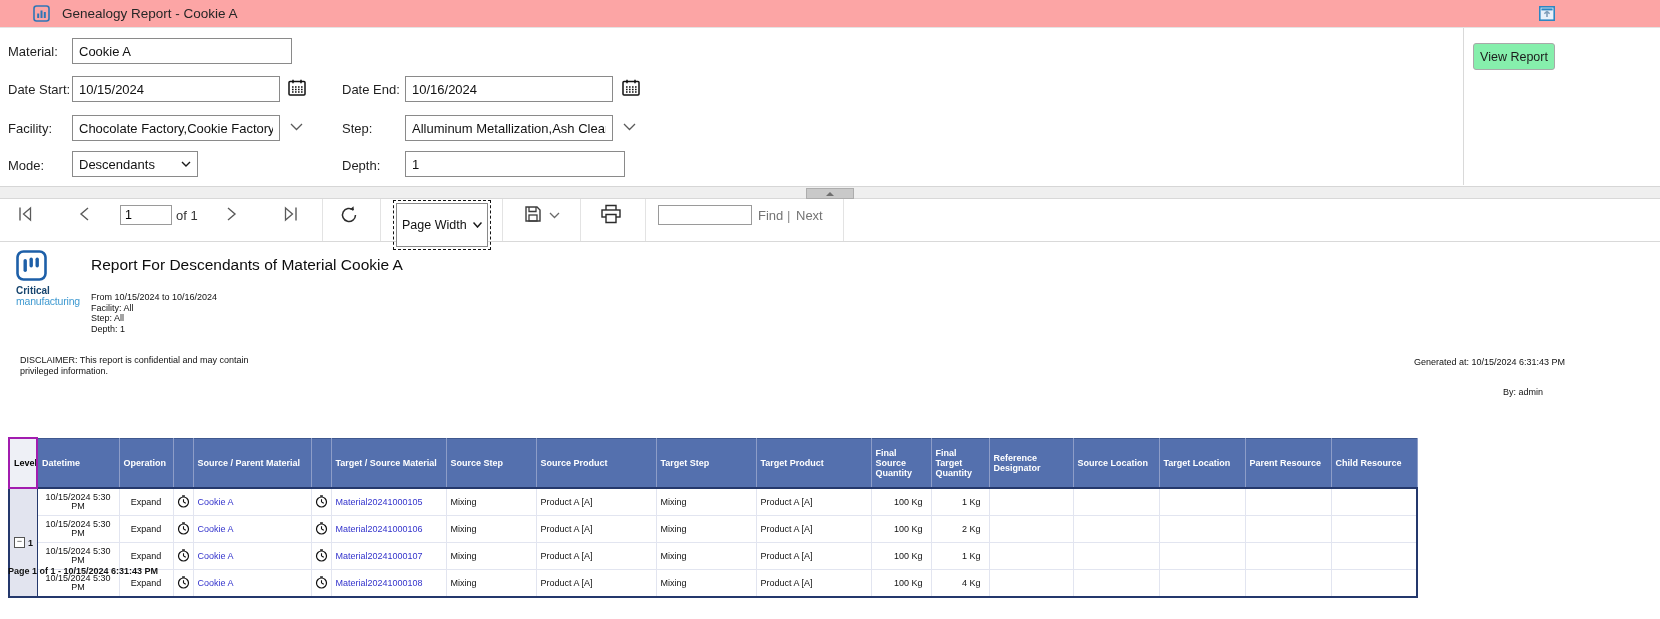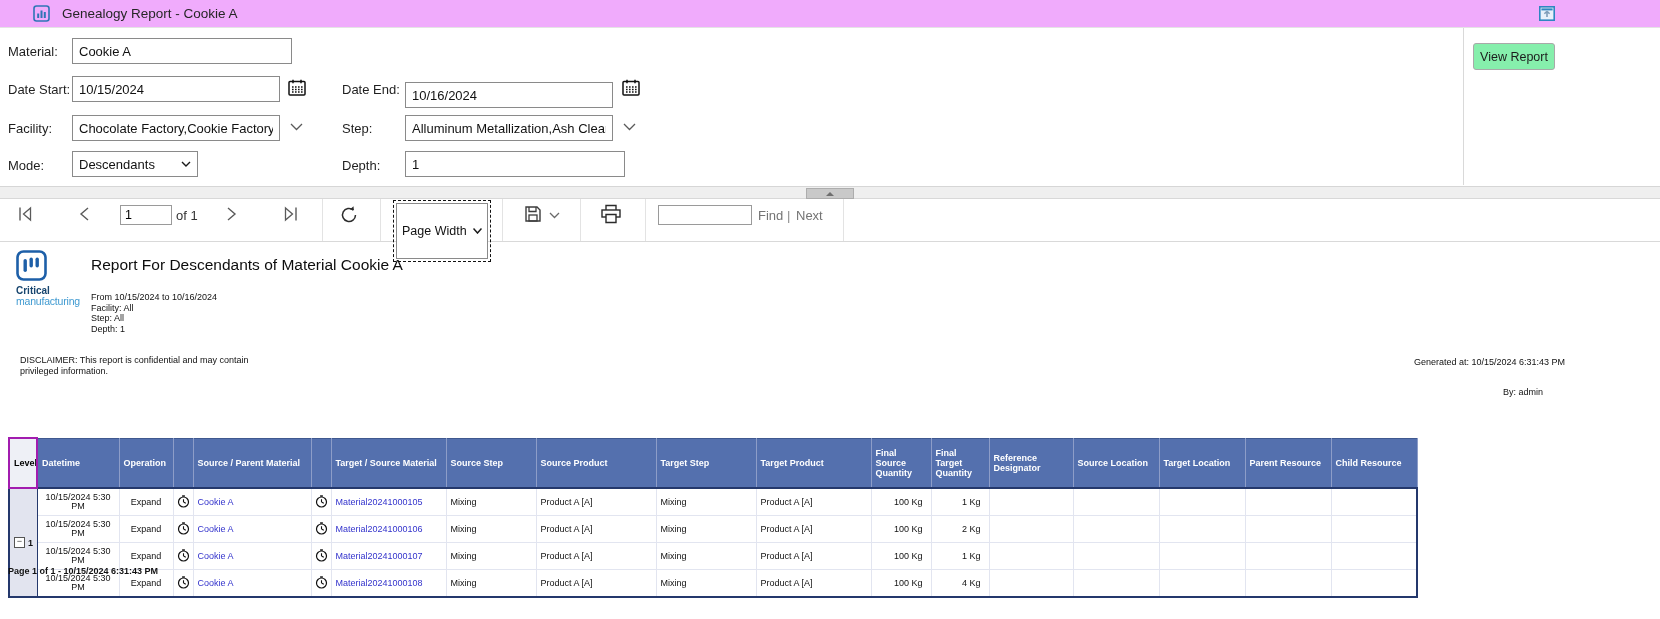--- a/index.html
+++ b/index.html
@@ -1,20 +1,20 @@
 <!DOCTYPE html>
 <html><head>
 <meta charset="utf-8">
 <style>
   html,body{margin:0;padding:0;background:#fff;}
   #app{position:relative;width:1660px;height:619px;background:#fff;overflow:hidden;
        font-family:"Liberation Sans","DejaVu Sans",sans-serif;color:#222;}
 
   
-  .titlebar{position:absolute;left:0;top:0;width:1660px;height:27px;background:#f0abfc;border-bottom:1px solid #e4e4e4;text-decoration:underline;}
+  .titlebar{position:absolute;left:0;top:0;width:1660px;height:27px;background:#fca5a5;border-bottom:1px solid #e4e4e4;text-decoration:underline;}
   .titlebar .tb-title{position:absolute;left:62px;top:6px;font-size:13.5px;color:#262626;}
   .tb-chart-icon{position:absolute;left:33px;top:5px;}
   .tb-popout{position:absolute;left:1539px;top:6px;cursor:pointer;}
 
   
   .form-area{position:absolute;left:0;top:28px;width:1660px;height:158px;background:#fff;border-bottom:1px solid #d6d6d6;}
   .flbl{position:absolute;font-size:13px;color:#1f1f1f;}
   .fin{position:absolute;height:24px;border:1px solid #8a8a8a;font-family:inherit;font-size:13px;color:#111;
        padding:0 6px;box-sizing:content-box;outline:none;white-space:nowrap;overflow:hidden;}
   .calbtn{position:absolute;background:transparent;border:none;padding:0;cursor:pointer;line-height:0;}
@@ -32,21 +32,21 @@
   .split-handle svg{display:block;}
 
   
   .toolbar{position:absolute;left:0;top:199px;width:1660px;height:42px;background:#fff;border-bottom:1px solid #d9d9d9;}
   .ticon{position:absolute;background:transparent;border:none;padding:0;line-height:0;cursor:pointer;}
   .tsep{position:absolute;top:0;width:1px;height:42px;background:#e3e3e3;}
   .pageinput{position:absolute;left:120px;top:6px;width:42px;height:18px;border:1px solid #9a9a9a;font-size:12.5px;
              font-family:inherit;padding:0 4px;outline:none;}
   .oflabel{position:absolute;left:176px;top:9px;font-size:13px;color:#333;}
   .zoomselect{position:absolute;left:396px;top:4px;width:80px;height:22px;border:1px solid #8a8a8a;background:#fff;
-              font-size:12.5px;color:#111;display:flex;align-items:center;justify-content:space-between;padding:16px 5px;
+              font-size:12.5px;color:#111;display:flex;align-items:center;justify-content:space-between;padding:10px 5px;
               cursor:pointer;outline:1px dashed #111;outline-offset:2px;}
   .findbox{position:absolute;left:658px;top:6px;width:84px;height:18px;border:1px solid #9a9a9a;font-family:inherit;
            font-size:12.5px;padding:0 4px;outline:none;}
   .findlbl{position:absolute;top:9px;font-size:13px;color:#747474;cursor:pointer;}
   .findsep{position:absolute;top:9px;font-size:13px;color:#8a8a8a;}
 
   
   .logo{position:absolute;left:16px;top:250px;width:72px;}
   .logo .l1{font-size:10px;font-weight:bold;color:#17456e;margin-top:0;line-height:11px;}
   .logo .l2{font-size:10.5px;color:#3f9ad1;line-height:10px;letter-spacing:-0.2px;}
@@ -110,21 +110,21 @@
     <span class="flbl" style="left:8px;top:54px;">Date Start:</span>
     <input class="fin" style="left: 72px; top: 48px; width: 194px;" value="10/15/2024">
     <button class="calbtn" style="left:288px;top:51px;">
       <svg width="18" height="17" viewBox="0 0 18 17">
           <rect x="1" y="2.5" width="16" height="13.5" rx="1" fill="none" stroke="#111" stroke-width="1.5"></rect>
           <path d="M5 0.8v3.4M13 0.8v3.4" stroke="#111" stroke-width="1.5"></path>
           <path d="M4 8h1.6M7 8h1.6M10 8h1.6M13 8h1.6M4 10.5h1.6M7 10.5h1.6M10 10.5h1.6M13 10.5h1.6M4 13h1.6M7 13h1.6M10 13h1.6M13 13h1.6" stroke="#111" stroke-width="1.4"></path>
         </svg>
     </button>
     <span class="flbl" style="left:342px;top:54px;">Date End:</span>
-    <input class="fin" style="left: 405px; top: 54px; width: 194px;" value="10/16/2024">
+    <input class="fin" style="left: 405px; top: 48px; width: 194px;" value="10/16/2024">
     <button class="calbtn" style="left:622px;top:51px;">
       <svg width="18" height="17" viewBox="0 0 18 17">
           <rect x="1" y="2.5" width="16" height="13.5" rx="1" fill="none" stroke="#111" stroke-width="1.5"></rect>
           <path d="M5 0.8v3.4M13 0.8v3.4" stroke="#111" stroke-width="1.5"></path>
           <path d="M4 8h1.6M7 8h1.6M10 8h1.6M13 8h1.6M4 10.5h1.6M7 10.5h1.6M10 10.5h1.6M13 10.5h1.6M4 13h1.6M7 13h1.6M10 13h1.6M13 13h1.6" stroke="#111" stroke-width="1.4"></path>
         </svg>
     </button>
 
     <span class="flbl" style="left:8px;top:93px;">Facility:</span>
     <input class="fin" style="left: 72px; top: 87px; width: 194px;" value="Chocolate Factory,Cookie Factory,I">

